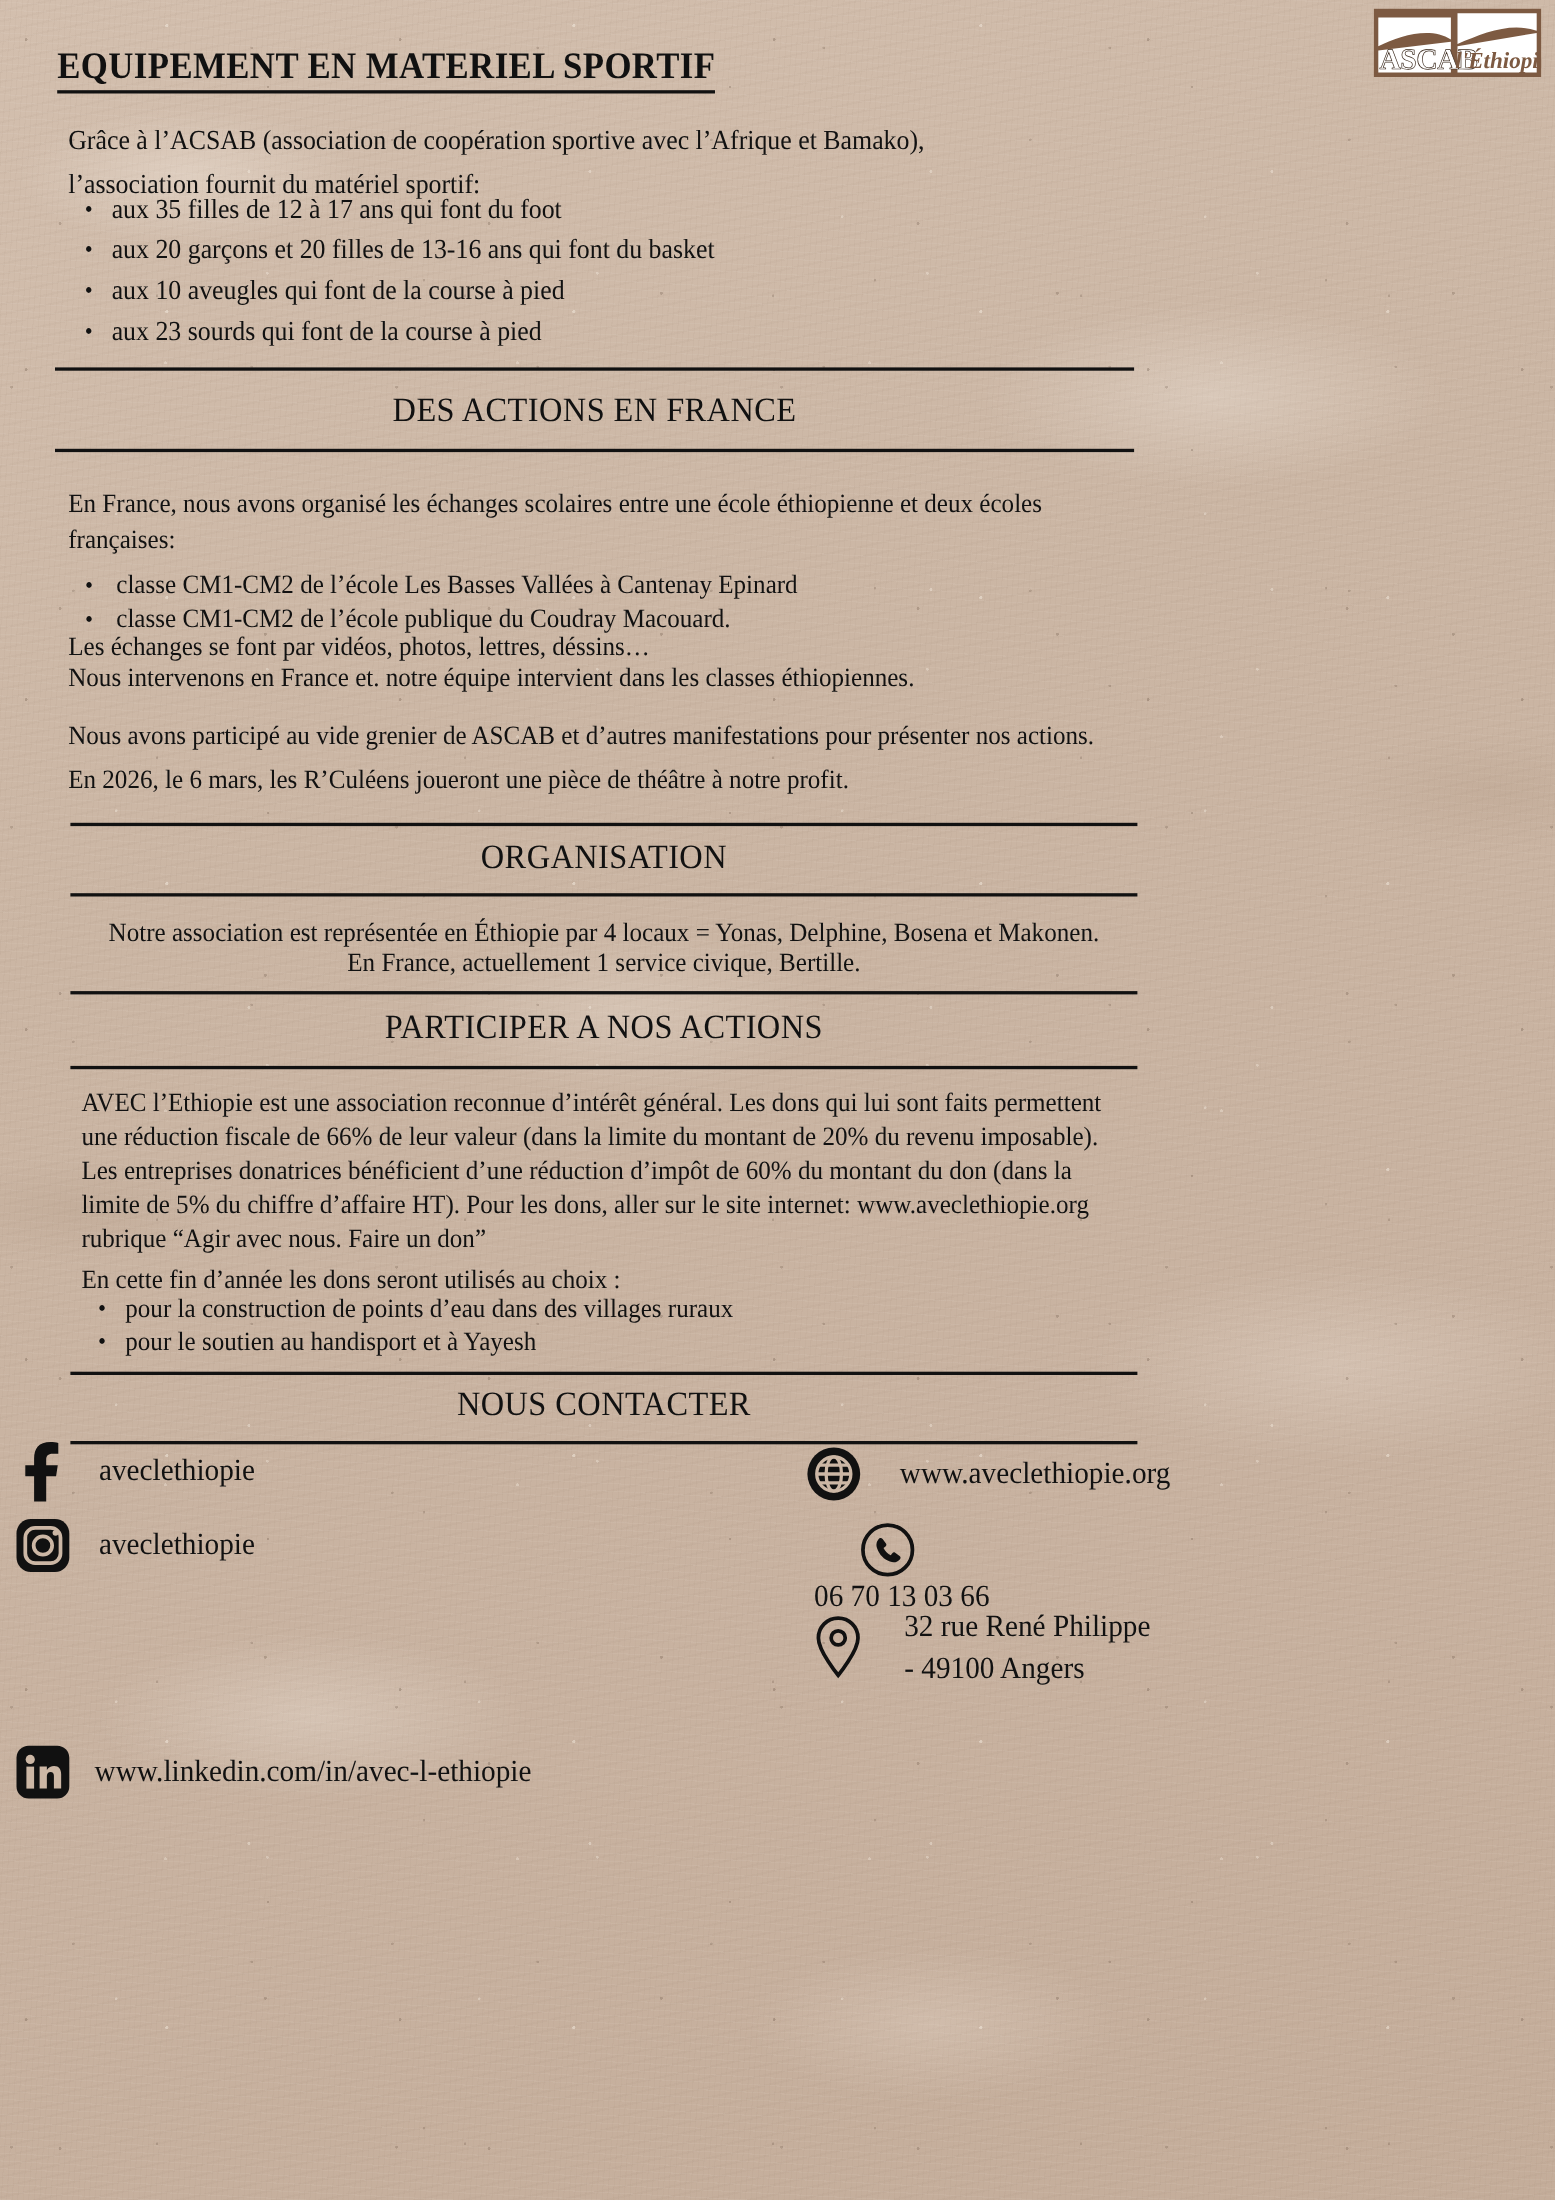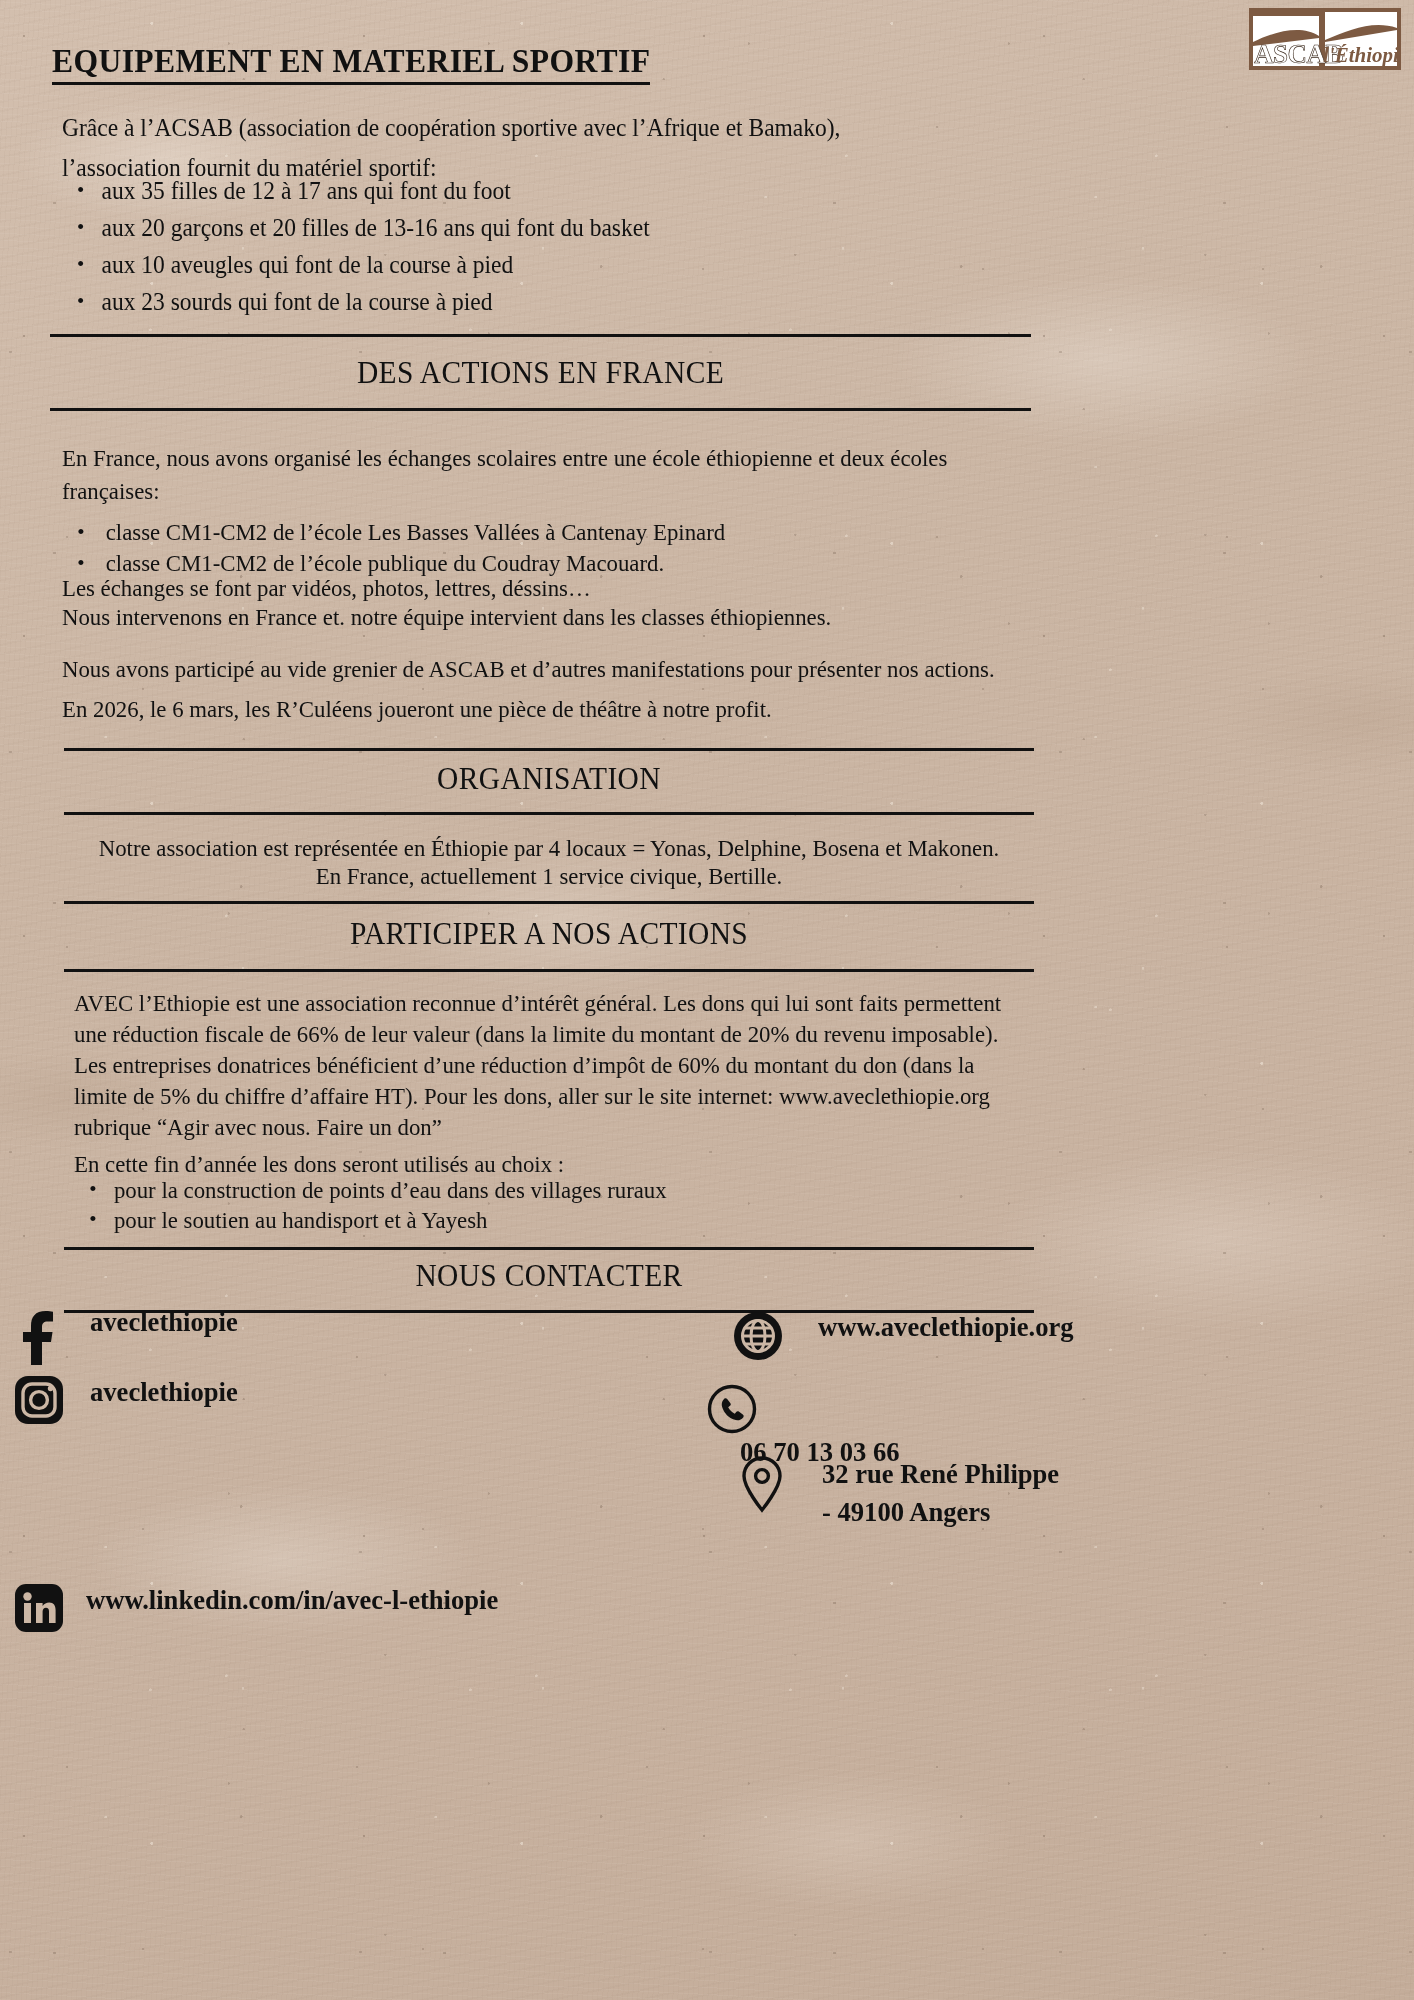--- a/index.html
+++ b/index.html
@@ -171,22 +171,21 @@
     line-height: 33px;
     transform: scaleX(.95);
     transform-origin: left top;
   }
   .para.center { transform-origin: center top; text-align:center; }
 
   
   .contact-row {
     position: absolute;
     display: flex;
-    align-items: flex-start;
-    font-weight: bold;
+    align-items: center;
   }
   .contact-text {
     font-size: 28px;
     line-height: 34px;
     white-space: pre-line;
     transform: scaleX(.95);
     transform-origin: left center;
   }
   .ico { flex: 0 0 auto; display:block; }
 </style>

